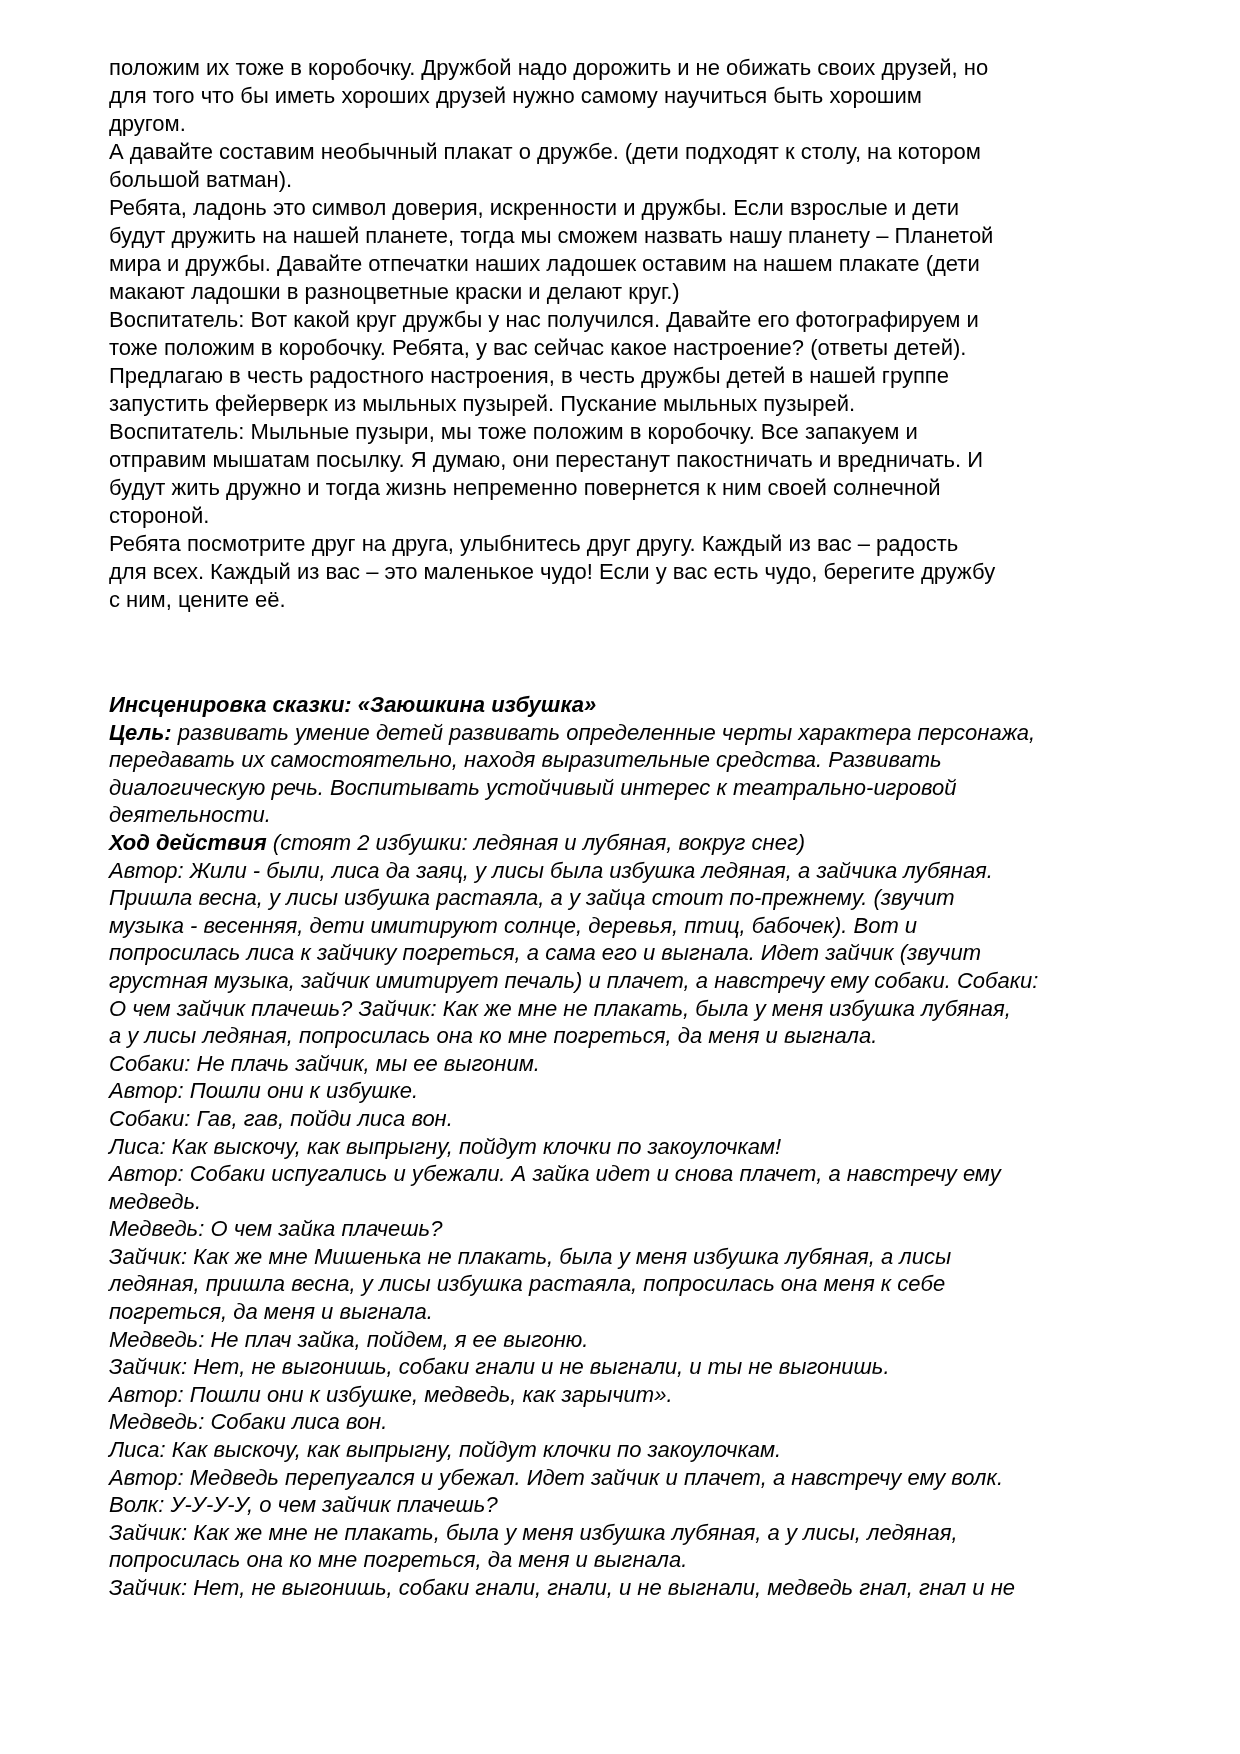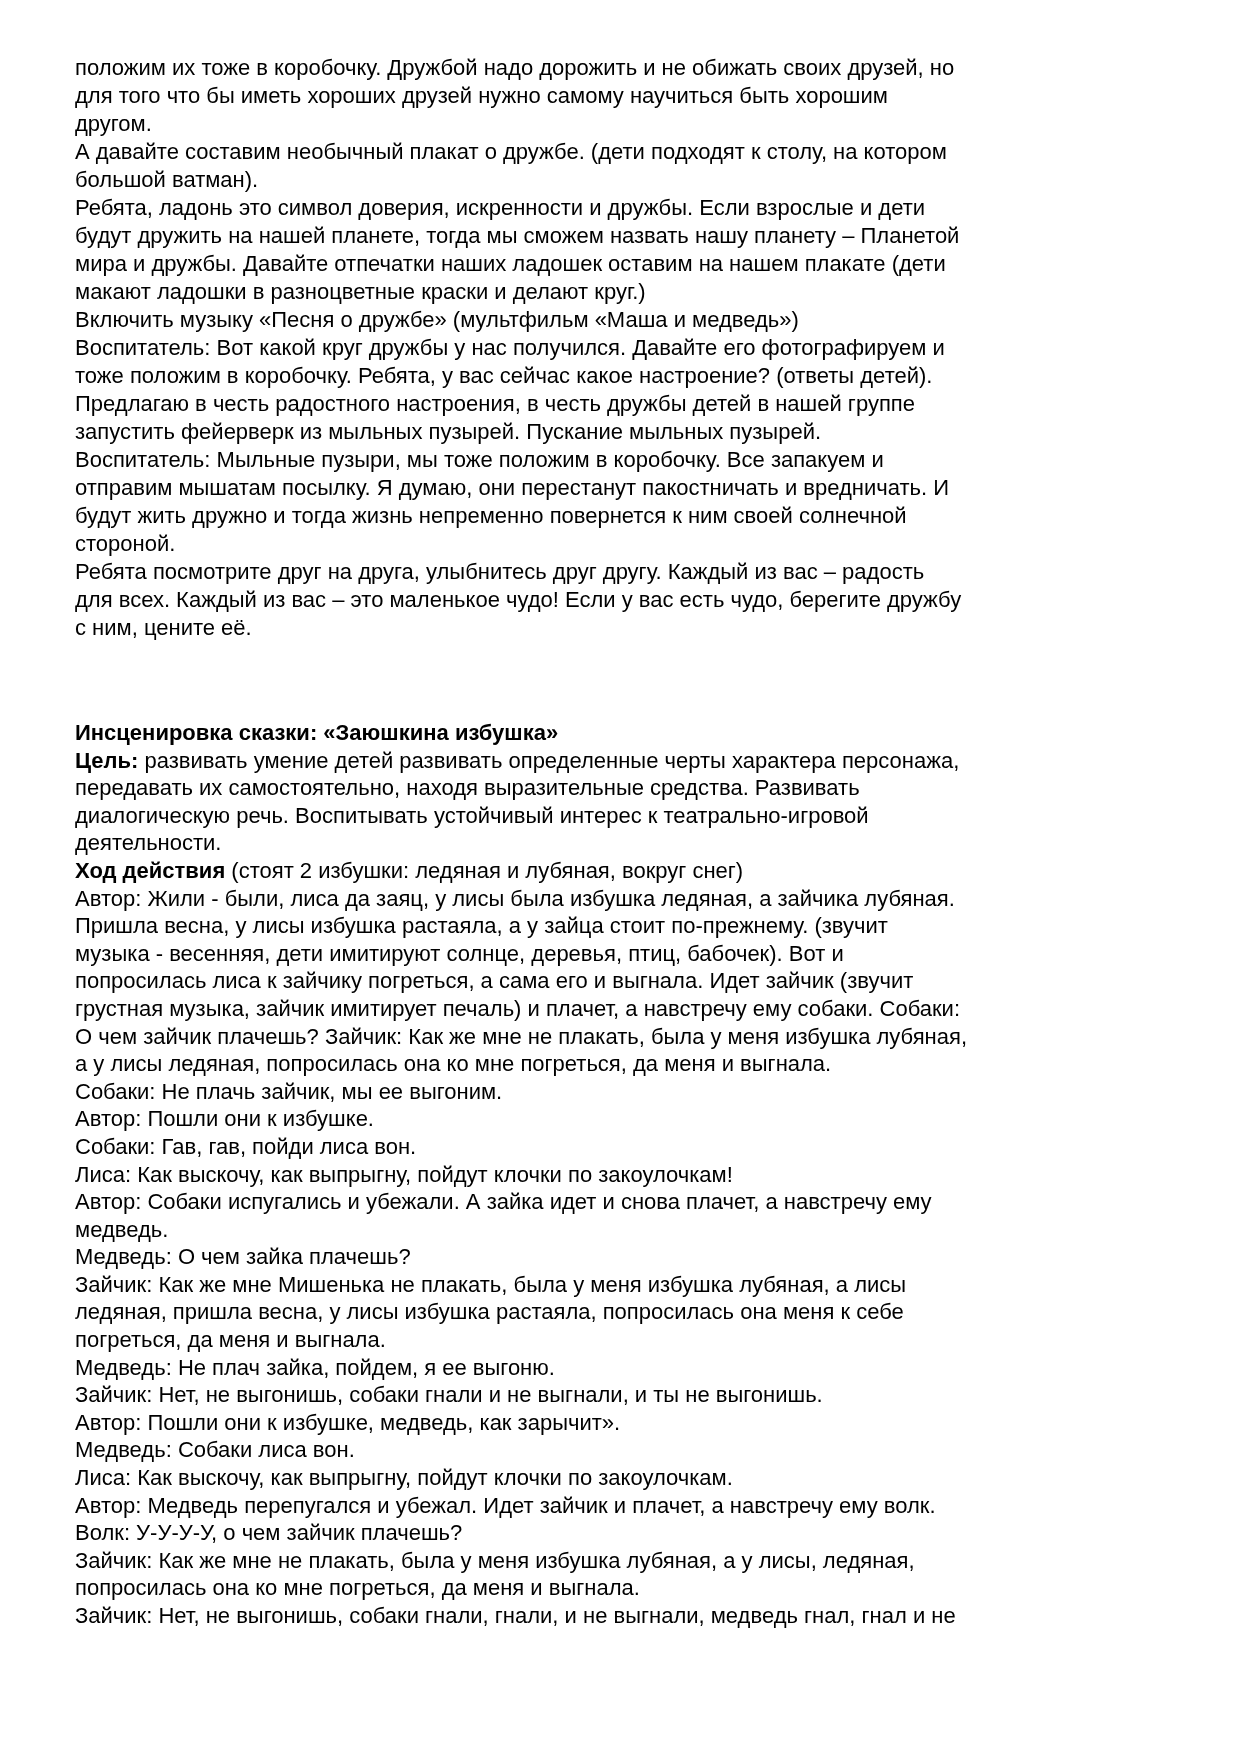--- a/index.html
+++ b/index.html
@@ -6,36 +6,37 @@
     margin: 0;
     padding: 0;
     background: #ffffff;
   }
   .page {
     position: relative;
     width: 1132px;
     height: 1754px;
     background: #ffffff;
     box-sizing: border-box;
-    padding: 54px 45px 0 75px;
+    padding: 54px 45px 0 109px;
     overflow: hidden;
     font-family: "Liberation Sans", "DejaVu Sans", sans-serif;
     font-size: 22px;
     color: #000000;
     -webkit-font-smoothing: antialiased;
   }
   .page p {
     margin: 0;
     white-space: pre;
   }
   .intro p {
     line-height: 28px;
   }
   .play p {
     line-height: 27.6px;
+    font-style: italic;
   }
   .bold {
     font-weight: 700;
   }
   .section-gap {
     height: 77px;
   }
 </style>
 </head>
 <body>
@@ -45,21 +46,20 @@
   <div class="intro">
     <p>положим их тоже в коробочку. Дружбой надо дорожить и не обижать своих друзей, но
 для того что бы иметь хороших друзей нужно самому научиться быть хорошим
 другом.</p>
     <p>А давайте составим необычный плакат о дружбе. (дети подходят к столу, на котором
 большой ватман).</p>
     <p>Ребята, ладонь это символ доверия, искренности и дружбы. Если взрослые и дети
 будут дружить на нашей планете, тогда мы сможем назвать нашу планету – Планетой
 мира и дружбы. Давайте отпечатки наших ладошек оставим на нашем плакате (дети
 макают ладошки в разноцветные краски и делают круг.)</p>
-    <p>Включить музыку «Песня о дружбе» (мультфильм «Маша и медведь»)</p>
     <p>Воспитатель: Вот какой круг дружбы у нас получился. Давайте его фотографируем и
 тоже положим в коробочку. Ребята, у вас сейчас какое настроение? (ответы детей).
 Предлагаю в честь радостного настроения, в честь дружбы детей в нашей группе
 запустить фейерверк из мыльных пузырей. Пускание мыльных пузырей.</p>
     <p>Воспитатель: Мыльные пузыри, мы тоже положим в коробочку. Все запакуем и
 отправим мышатам посылку. Я думаю, они перестанут пакостничать и вредничать. И
 будут жить дружно и тогда жизнь непременно повернется к ним своей солнечной
 стороной.</p>
     <p>Ребята посмотрите друг на друга, улыбнитесь друг другу. Каждый из вас – радость
 для всех. Каждый из вас – это маленькое чудо! Если у вас есть чудо, берегите дружбу

